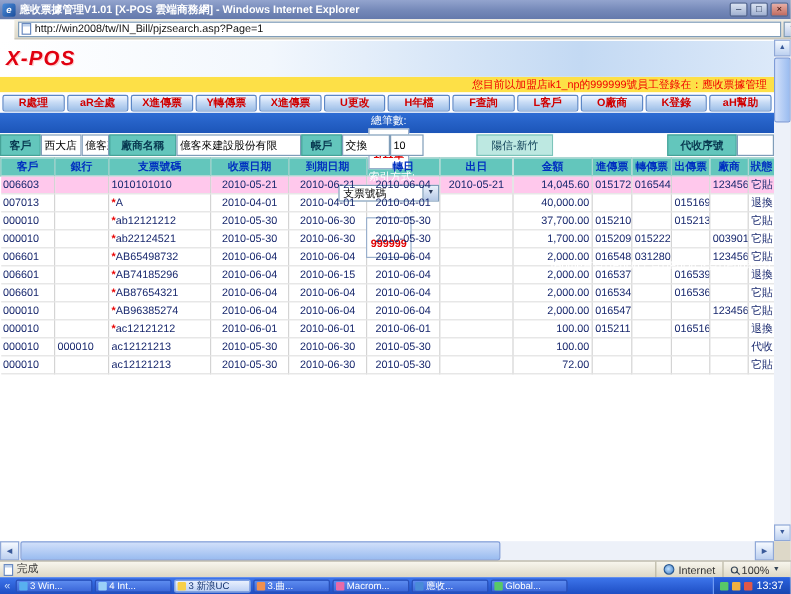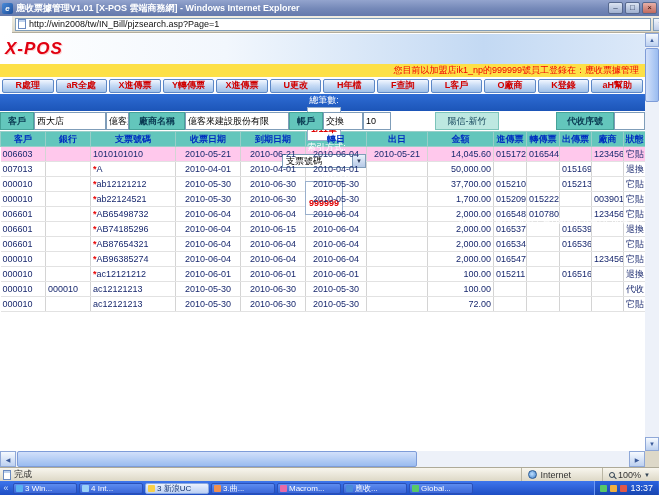--- a/index.html
+++ b/index.html
@@ -66,21 +66,21 @@
   .navlink { color:#FFF; cursor:pointer; }
 
   .filterrow { height:20px; display:flex; align-items:stretch; background:#FFF; padding:1px 0; font-size:9px; }
   .flabel { background:#63C6BC; border:1px solid #46A298; color:#093A52; font-weight:bold;
     display:flex; align-items:center; justify-content:center; white-space:nowrap; overflow:hidden; }
   .finput { background:#FFF; border:1px solid #7F9DB9; color:#000; display:flex; align-items:center;
     padding-left:2px; white-space:nowrap; overflow:hidden; }
   .fdisplay { background:#BDE8E1; border:1px solid #7CC4BA; color:#093A52; display:flex;
     align-items:center; justify-content:center; white-space:nowrap; overflow:hidden;margin-left:44px; }
   .fspacer { background:#FFF; flex:1; }
-  .w34{width:34px;flex:none;} .w50{width:72px;flex:none;font-family:Liberation Serif, serif;} .w46{width:23px;flex:none;}
+  .w34{width:34px;flex:none;} .w50{width:34px;flex:none;font-family:Liberation Serif, serif;} .w46{width:23px;flex:none;}
   .w56{width:56px;flex:none;} .w104{width:104px;flex:none;} .w40{width:40px;flex:none;}
   .w28{width:28px;flex:none;} .w64{width:64px;flex:none;} .w58{width:58px;flex:none;} .w31{width:31px;flex:none;}
 
   
   table.notes { border-collapse:collapse; table-layout:fixed; width:645px; font-size:9px; }
   table.notes th { background:#63C6BC; color:#0030C0; font-weight:bold; font-size:9px; height:15px;
     border:1px solid #98CEC8; padding:0; white-space:nowrap; overflow:hidden; }
   table.notes td { height:15px; border-right:1px solid #D4D4D4; border-bottom:1px solid #E2E2E2;
     color:#18286E; padding:0 2px; white-space:nowrap; overflow:hidden; background:#FFF; }
   table.notes tr.selected td { background:#FFC8EC; }
@@ -107,21 +107,21 @@
     background:linear-gradient(180deg,#D2E0FA,#9ABCF0); border:1px solid #7E9CD8; cursor:grab; }
   .corner { position:absolute; right:0; bottom:0; width:14px; height:16px; background:#DDD8C8; }
 
   
   .statusbar { position:absolute; left:0; top:467px; width:659px; height:14px;
     background:linear-gradient(180deg,#F8F6EE,#DDD8C6); border-top:1px solid #AEAA98;
     display:flex; align-items:center; font-size:9px; color:#333; padding:0 3px; }
   .status-left { display:flex; align-items:center; gap:3px; flex:1; }
   .doc-icon { width:8px; height:10px; background:#FFF; border:1px solid #6A8AC0; box-shadow:inset 0 2px 0 #BFD2EC; }
   .sseg { border-left:1px solid #BAB6A4; align-self:stretch; display:flex; align-items:center;
-    padding:0 6px; gap:3px; white-space:nowrap;margin-left:25px; }
+    padding:0 6px; gap:3px; white-space:nowrap; }
   .globe { width:9px; height:9px; border-radius:50%; border:1px solid #2A5A94;
     background:radial-gradient(circle at 3px 3px,#BFE0FF,#3E7EC8); }
   .mag { width:6px; height:6px; border:1px solid #345; border-radius:50%; position:relative; }
   .mag::after { content:''; position:absolute; width:4px; height:1px; background:#345;
     right:-3px; bottom:-1px; transform:rotate(45deg); }
   .zoomarrow { font-size:6px; color:#345; }
 
   
   .taskbar { position:absolute; left:0; top:481px; width:659px; height:14px;
     background:linear-gradient(180deg,#3E76EC,#1E4EC4); display:flex; align-items:center; gap:2px; padding:0 1px; }
@@ -268,21 +268,21 @@
               <td>它貼</td>
             </tr>
             <tr>
               <td>007013</td>
               <td></td>
               <td><span class="star">*</span>A</td>
               <td>2010-04-01</td>
               <td>2010-04-01</td>
               <td>2010-04-01</td>
               <td></td>
-              <td>50,000.00</td>
+              <td>40,000.00</td>
               <td></td>
               <td></td>
               <td>015169</td>
               <td></td>
               <td>退換</td>
             </tr>
             <tr>
               <td>000010</td>
               <td></td>
               <td><span class="star">*</span>ab12121212</td>
@@ -315,21 +315,21 @@
             <tr>
               <td>006601</td>
               <td></td>
               <td><span class="star">*</span>AB65498732</td>
               <td>2010-06-04</td>
               <td>2010-06-04</td>
               <td>2010-06-04</td>
               <td></td>
               <td>2,000.00</td>
               <td>016548</td>
-              <td>010780</td>
+              <td>031280</td>
               <td></td>
               <td>123456</td>
               <td>它貼</td>
             </tr>
             <tr>
               <td>006601</td>
               <td></td>
               <td><span class="star">*</span>AB74185296</td>
               <td>2010-06-04</td>
               <td>2010-06-15</td>

